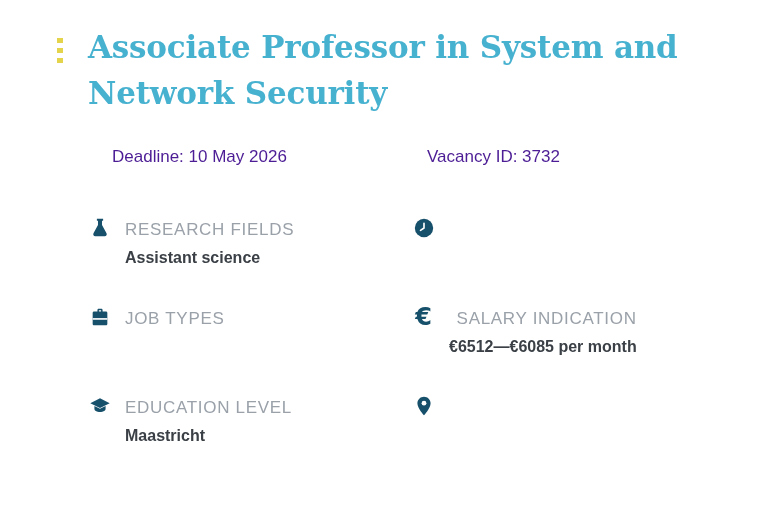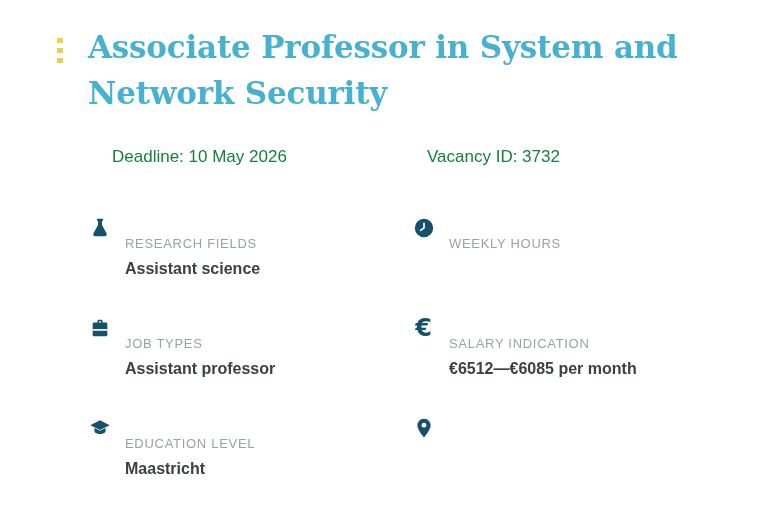--- a/index.html
+++ b/index.html
@@ -25,21 +25,21 @@
     font-size:31px;
     line-height:46px;
     color:#47b1d0;
     letter-spacing:-0.2px;
   }
 
   
   .meta-row {
     position:absolute; left:112px; top:145px;
     display:flex; align-items:flex-end;
-    font-size:17px; line-height:24px; color:#15803d;
+    font-size:17px; line-height:24px; color:#4c1d95;
   }
   .meta-deadline { width:315px; }
 
   
   .details-grid {
     position:absolute; left:88px; top:217px;
     display:grid;
     grid-template-columns:324px 1fr;
     row-gap:34px;
   }
@@ -48,22 +48,22 @@
     width:23px; height:23px; flex:none;
     display:flex; align-items:flex-start; justify-content:center;
   }
   .detail-icon svg { width:22px; height:22px; display:block; fill:#17506b; }
   .euro-glyph {
     font-size:24px; font-weight:700; color:#17506b; line-height:22px;
     font-family:"DejaVu Sans", sans-serif;
   }
   .detail-text { display:flex; flex-direction:column; }
   .detail-label {
-    font-size:13px; letter-spacing:.7px; color:#9aa1a9;
-    margin-top:19px; text-transform:uppercase;
+    font-size:17px; letter-spacing:.7px; color:#9aa1a9;
+    margin-top:3px; text-transform:uppercase;text-align:right;
   }
   .detail-value {
     font-size:16px; font-weight:700; color:#3a4046;
     line-height:28px; margin-top:4px; max-width:252px;
   }
 </style>
 </head>
 <body>
 
 <div class="page">
@@ -93,34 +93,32 @@
     </div>
 
     <div class="detail-item">
       <span class="detail-icon">
         <svg viewBox="0 0 24 24">
             <circle cx="12" cy="12" r="10"></circle>
             <path d="M12 6.8V12l-3.8 2.6" fill="none" stroke="#ffffff" stroke-width="1.8" stroke-linecap="round" stroke-linejoin="round"></path>
           </svg>
       </span>
       <span class="detail-text">
-        <span class="detail-label">WEEKLY HOURS</span>
       </span>
     </div>
 
     <div class="detail-item">
       <span class="detail-icon">
         <svg viewBox="0 0 24 24">
           <path d="M9.2 6V4.4C9.2 3.6 9.9 3 10.7 3h2.6c.8 0 1.5.6 1.5 1.4V6h3.7c.9 0 1.5.7 1.5 1.5v12c0 .8-.6 1.5-1.5 1.5H5.5C4.6 21 4 20.3 4 19.5v-12C4 6.7 4.6 6 5.5 6h3.7zm1.6 0h2.4V4.7h-2.4V6z"></path>
           <rect x="4" y="13.2" width="16" height="1.8" fill="#ffffff"></rect>
         </svg>
       </span>
       <span class="detail-text">
         <span class="detail-label">JOB TYPES</span>
-        <span class="detail-value">Assistant professor</span>
       </span>
     </div>
 
     <div class="detail-item">
       <span class="detail-icon">
         <span class="euro-glyph">€</span>
       </span>
       <span class="detail-text">
         <span class="detail-label">SALARY INDICATION</span>
         <span class="detail-value">€6512—€6085 per month</span>

